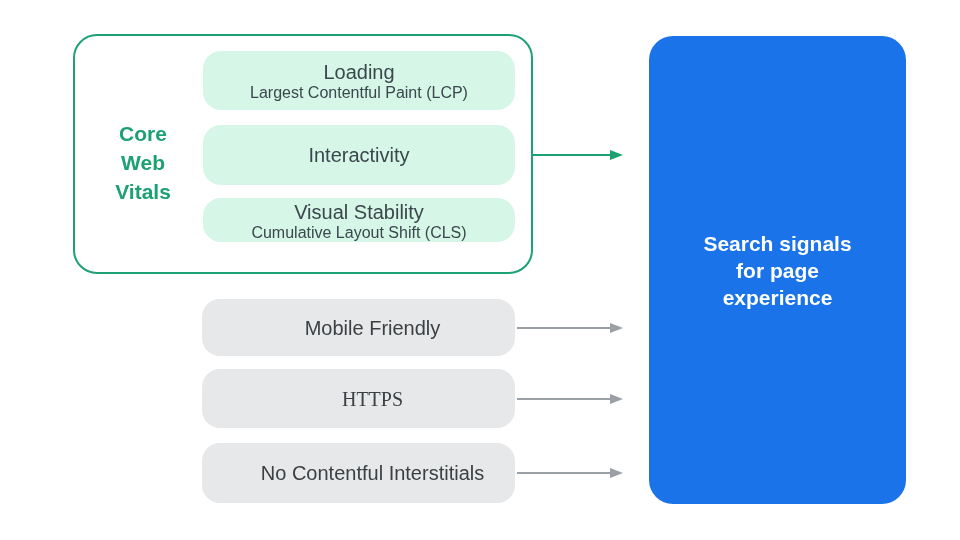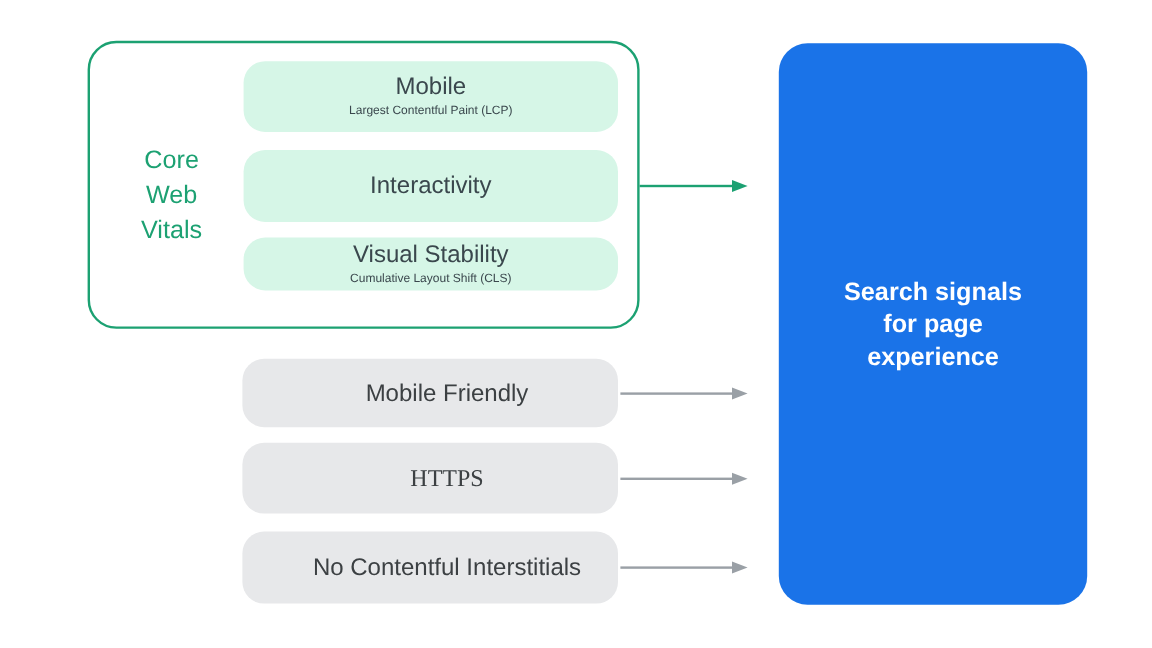--- a/index.html
+++ b/index.html
@@ -19,33 +19,33 @@
   .canvas{position:absolute;left:0;top:0;width:960px;height:540px;background:#fff;}
 
   
   .cwv-container{
     position:absolute;left:73px;top:34px;width:460px;height:240px;
     border:2.5px solid var(--green);border-radius:24px;background:#fff;
   }
   .cwv-label{
     position:absolute;left:88px;top:119px;width:110px;
     text-align:center;color:var(--green);
-    font-size:21px;font-weight:400;line-height:29px;white-space:pre-line;
+    font-size:21px;font-weight:700;line-height:29px;white-space:pre-line;
   }
 
   
   .pill{
     position:absolute;left:203px;width:312px;border-radius:18px;
     display:flex;flex-direction:column;align-items:center;justify-content:center;
     text-align:center;
   }
   .pill.green{background:var(--green-light);}
   .pill.gray{background:var(--gray-pill);padding-left:28px;}
   .pill-title{font-size:20px;font-weight:500;color:var(--text-dark);line-height:24px;}
-  .pill-sub{font-size:10px;color:var(--text-dark);line-height:17px;}
+  .pill-sub{font-size:16px;color:var(--text-dark);line-height:17px;}
   .pill-label{font-size:20px;color:var(--text-gray);line-height:24px;}
 
   .pill-loading{top:51px;height:59px;}
   .pill-interactivity{top:125px;height:60px;}
   .pill-visual{top:198px;height:44px;}
 
   .pill-mobile{top:299px;height:57px;left:202px;width:313px;}
   .pill-https{top:369px;height:59px;left:202px;width:313px;font-family:Liberation Serif, serif;}
   .pill-interstitials{top:443px;height:60px;left:202px;width:313px;}
 
@@ -78,21 +78,21 @@
 <body>
 
 <div class="canvas">
 
   <div class="cwv-container"></div>
   <div class="cwv-label">Core
 Web
 Vitals</div>
 
   <div class="pill green pill-loading">
-    <div class="pill-title">Mobile</div>
+    <div class="pill-title">Loading</div>
     <div class="pill-sub">Largest Contentful Paint (LCP)</div>
   </div>
 
   <div class="pill green pill-interactivity">
     <div class="pill-title">Interactivity</div>
   </div>
 
   <div class="pill green pill-visual">
     <div class="pill-title">Visual Stability</div>
     <div class="pill-sub">Cumulative Layout Shift (CLS)</div>

